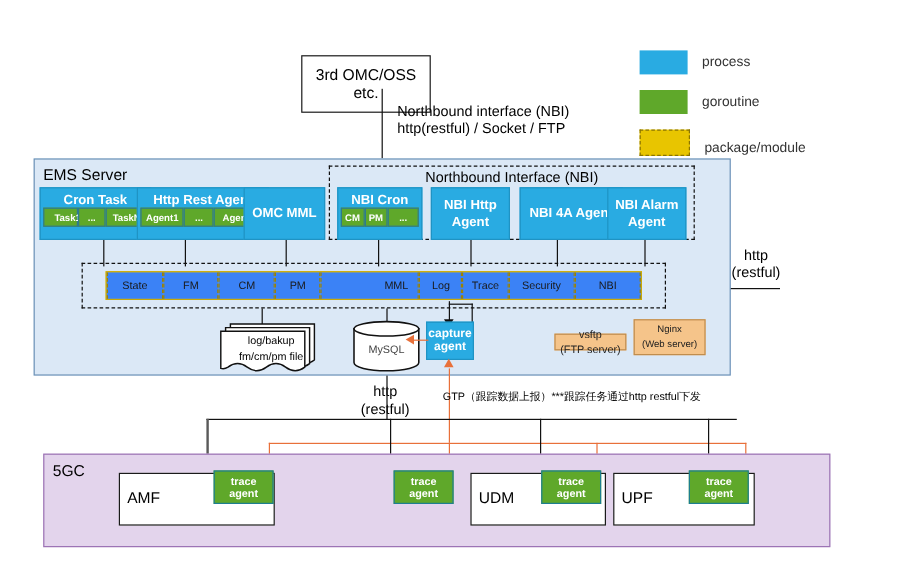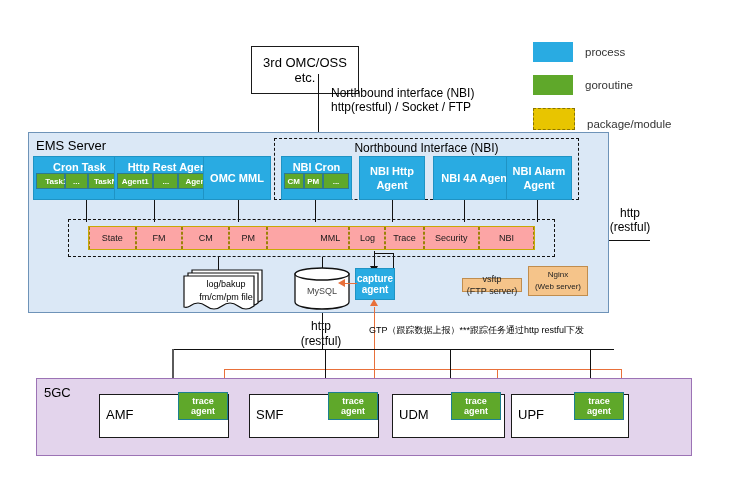--- a/index.html
+++ b/index.html
@@ -8,21 +8,21 @@
     width:751px;height:481px;position:relative;overflow:hidden;
     color:#000;
   }
   #stage{position:absolute;left:0;top:0;width:751px;height:481px;}
   .abs{position:absolute;box-sizing:border-box;}
   .ctr{display:flex;align-items:center;justify-content:center;text-align:center;}
 
   
   .plainbox{background:#ffffff;border:1.3px solid #1a1a1a;}
   .process{background:#29abe2;border:1px solid #1f93c4;color:#ffffff;font-weight:bold;}
-  .module{background:#fca5a5;border-left:1px dashed #9a8206;border-right:1px dashed #9a8206;color:#1a1a1a;}
+  .module{background:#3b82f6;border-left:1px dashed #9a8206;border-right:1px dashed #9a8206;color:#1a1a1a;}
   .orangebox{background:#f5c48a;border:1px solid #c08d4e;color:#222;}
   .webui{background:#dbe5f1;border:1.3px solid #6b8cae;color:#222;}
 
   
   .dashed{border:1.6px dashed #111;background:transparent;}
 
   
   #ems-server{background:#dbe8f6;border:1.4px solid #6e93b8;}
   
   #fivegc{background:#e3d4ec;border:1.4px solid #9c73b5;}
@@ -242,23 +242,20 @@
   <div class="abs plainbox" style="left:99px;top:394px;width:130px;height:44px;">
     <span class="abs t13" style="left:6px;top:12px;text-align:right;">AMF</span>
   </div>
   <div class="abs trace-ag ctr" style="left:178px;top:392px;width:50px;height:28px;">
     <div>
       <div>trace</div>
       <div>agent</div>
     </div>
   </div>
 
-  <div class="abs plainbox" style="left:249px;top:394px;width:130px;height:44px;">
-    <span class="abs t13" style="left:6px;top:12px;">SMF</span>
-  </div>
   <div class="abs trace-ag ctr" style="left:328px;top:392px;width:50px;height:28px;">
     <div>
       <div>trace</div>
       <div>agent</div>
     </div>
   </div>
 
   <div class="abs plainbox" style="left:392px;top:394px;width:113px;height:44px;">
     <span class="abs t13" style="left:6px;top:12px;">UDM</span>
   </div>

